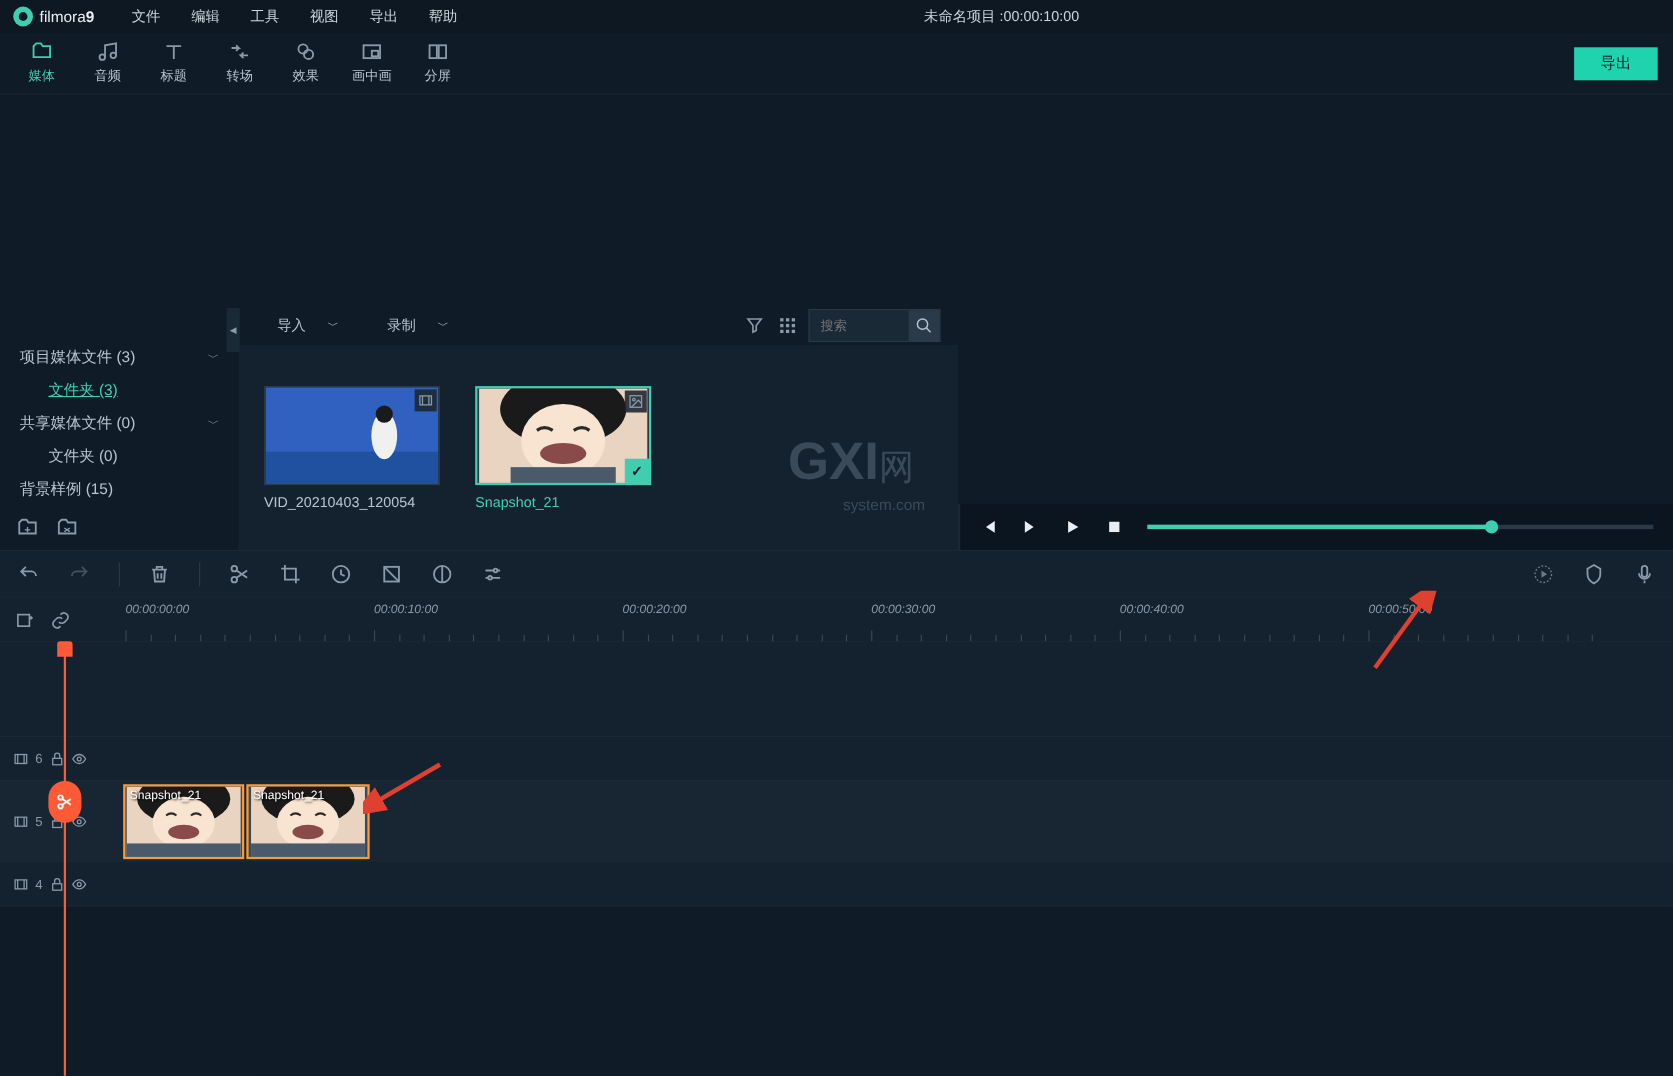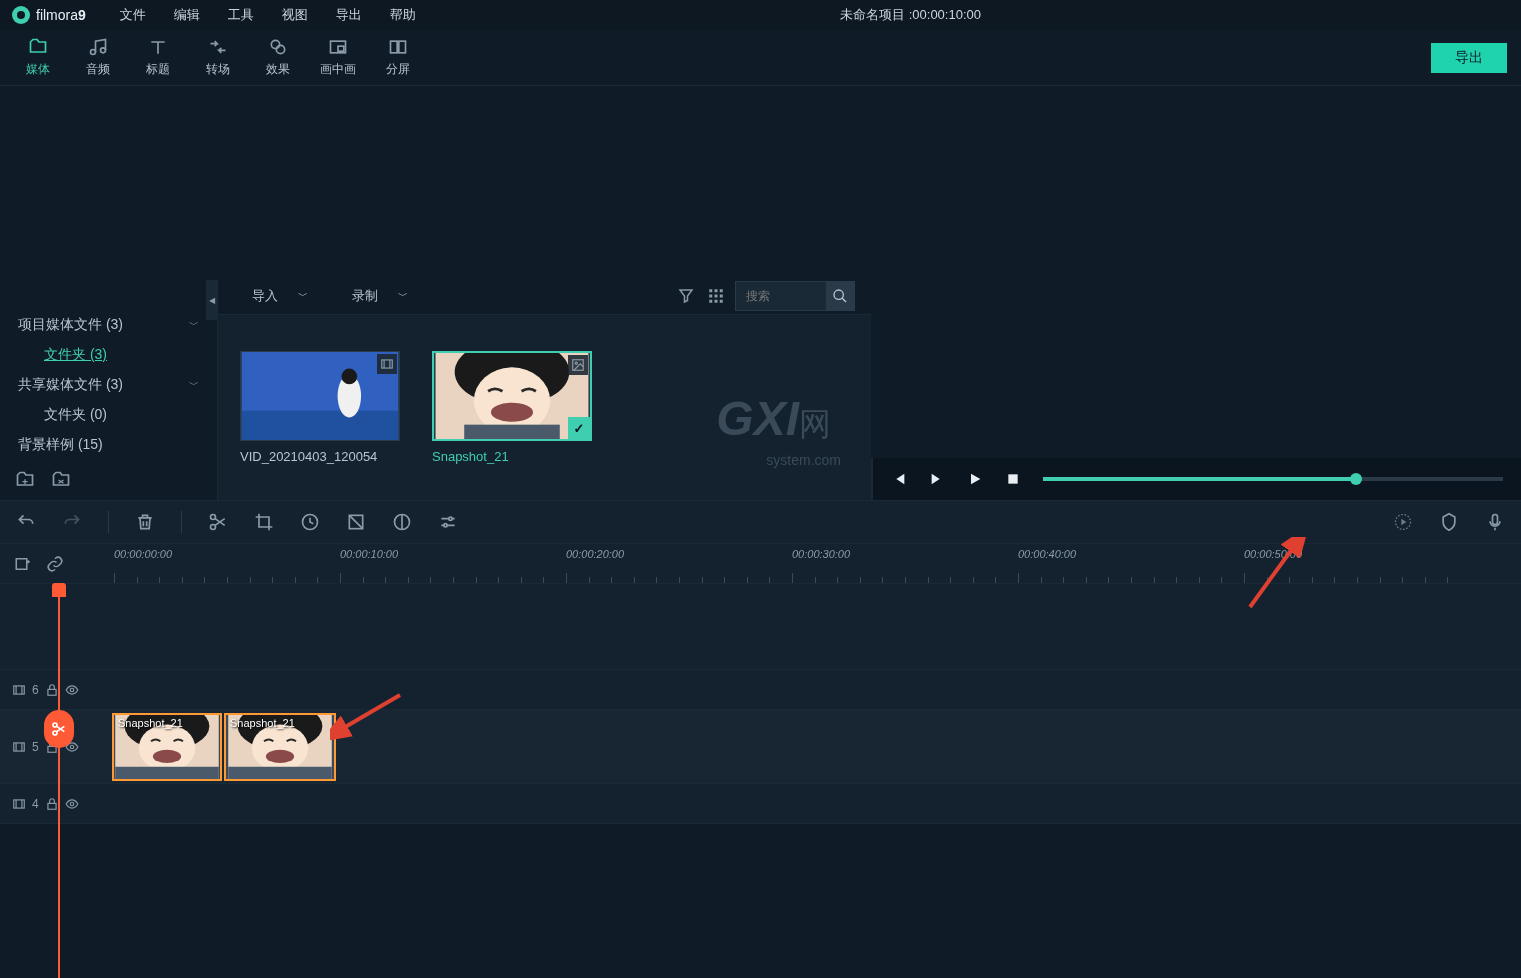--- a/index.html
+++ b/index.html
@@ -46,21 +46,21 @@
 
 .media-grid { flex: 1; padding: 36px 22px; display: flex; gap: 32px; align-items: flex-start; position: relative; }
 .media-item { width: 160px; display: flex; flex-direction: column; gap: 8px; cursor: pointer; }
 .media-thumb { width: 160px; height: 90px; background: #2a3a48; position: relative; border: 1px solid #2a3a48; overflow: hidden; }
 .media-item.selected .media-thumb { border: 2px solid #3fcfb0; }
 .media-thumb .type-badge { position: absolute; top: 2px; right: 2px; width: 20px; height: 20px; background: rgba(30,40,50,0.9); display: flex; align-items: center; justify-content: center; }
 .media-check { position: absolute; bottom: 0px; right: 0px; width: 22px; height: 22px; background: #3fcfb0; display: flex; align-items: center; justify-content: center; color: #0a1520; font-weight: bold; }
 .media-label { font-size: 13px; color: #b8c5d0; }
 .media-item.selected .media-label { color: #3fcfb0; }
 .watermark { position: absolute; right: 30px; bottom: 30px; color: #3a4a58; font-size: 20px; }
-.watermark .big { font-size: 48px; font-style: italic; font-weight: bold; }
+.watermark .big { font-size: 48px; font-weight: bold; }
 
 
 .preview-panel { width: 650px; background: #0a1520; display: flex; flex-direction: column; border-left: 2px solid #1a2936; }
 .preview-viewport { flex: 1; background: #2d3a45; position: relative; overflow: hidden; }
 .preview-controls { height: 42px; display: flex; align-items: center; padding: 0 18px; gap: 22px; }
 .preview-btn { cursor: pointer; color: #e8eef4; display: flex; align-items: center; justify-content: center; }
 .preview-progress { flex: 1; height: 4px; background: #2a3a48; position: relative; }
 .preview-progress-fill { position: absolute; left: 0; top: 0; height: 100%; width: 68%; background: #3fcfb0; }
 .preview-progress-thumb { position: absolute; left: 68%; top: -4px; width: 12px; height: 12px; background: #3fcfb0; border-radius: 50%; transform: translateX(-50%); }
 
@@ -199,21 +199,21 @@
   <div class="sidebar">
     <div class="sidebar-list">
       <div class="sidebar-item">
         <span>项目媒体文件 (3)</span>
           <span class="chevron">﹀</span>
       </div>
       <div class="sidebar-item indent active">
         <span>文件夹 (3)</span>
       </div>
       <div class="sidebar-item">
-        <span>共享媒体文件 (3)</span>
+        <span>共享媒体文件 (0)</span>
           <span class="chevron">﹀</span>
       </div>
       <div class="sidebar-item indent">
         <span>文件夹 (0)</span>
       </div>
       <div class="sidebar-item">
         <span>背景样例 (15)</span>
       </div>
     </div>
     <div class="sidebar-collapse">◀</div>

